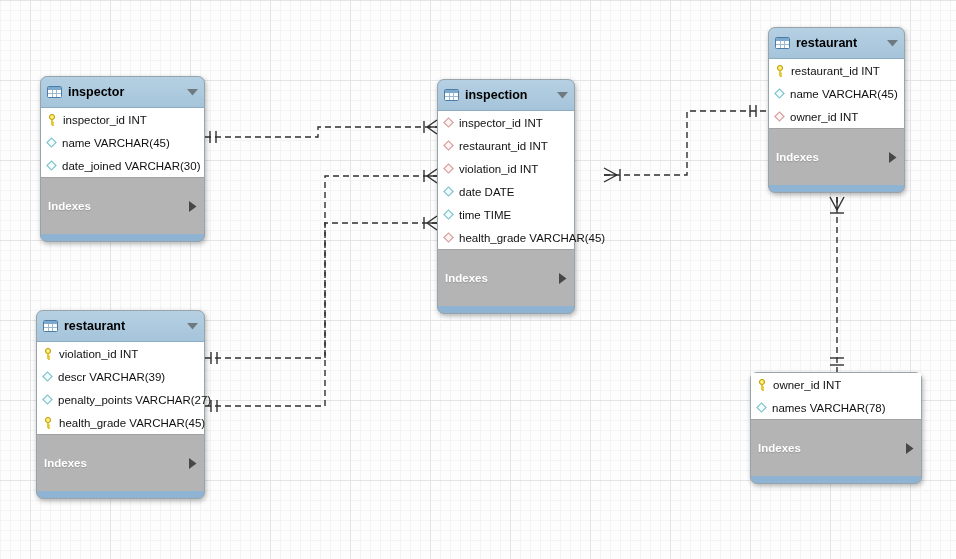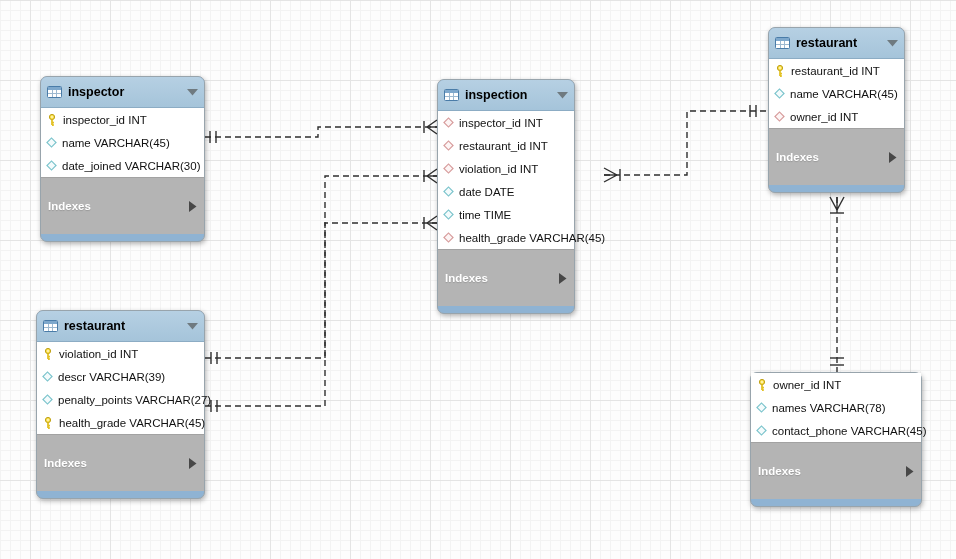--- a/index.html
+++ b/index.html
@@ -357,28 +357,20 @@
             <span class="row-label">owner_id INT</span>
           </div>
           <div class="card-row">
             <span class="icon">
               <svg width="11" height="11" viewBox="0 0 11 11">
                 <rect x="2.3" y="2.3" width="6.4" height="6.4" transform="rotate(45 5.5 5.5)" fill="#f4fbfc" stroke="#7bc4cc" stroke-width="1.2"></rect>
               </svg>
             </span>
             <span class="row-label">names VARCHAR(78)</span>
           </div>
-          <div class="card-row">
-            <span class="icon">
-              <svg width="11" height="11" viewBox="0 0 11 11">
-                <rect x="2.3" y="2.3" width="6.4" height="6.4" transform="rotate(45 5.5 5.5)" fill="#f4fbfc" stroke="#7bc4cc" stroke-width="1.2"></rect>
-              </svg>
-            </span>
-            <span class="row-label">contact_phone VARCHAR(45)</span>
-          </div>
         </div>
         <div class="indexes-bar">
           <span class="indexes-label">Indexes</span>
           <span class="icon">
             <svg width="8" height="11" viewBox="0 0 8 11">
               <polygon points="0,0 0,11 7.5,5.5" fill="#474747"></polygon>
             </svg>
           </span>
         </div>
       </div>

